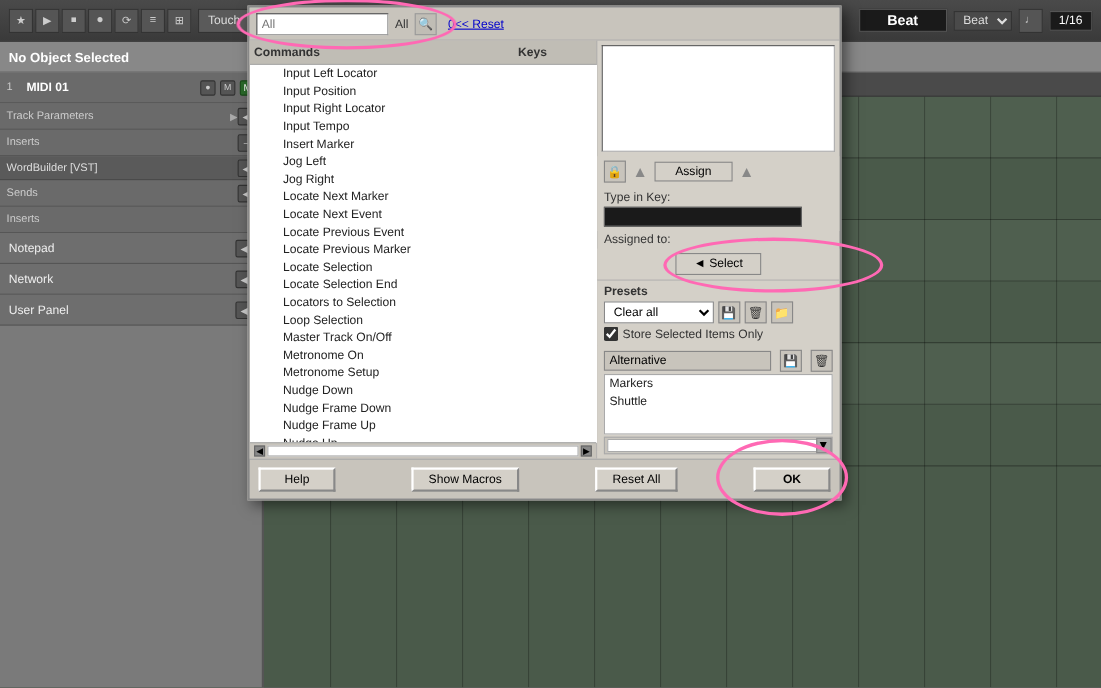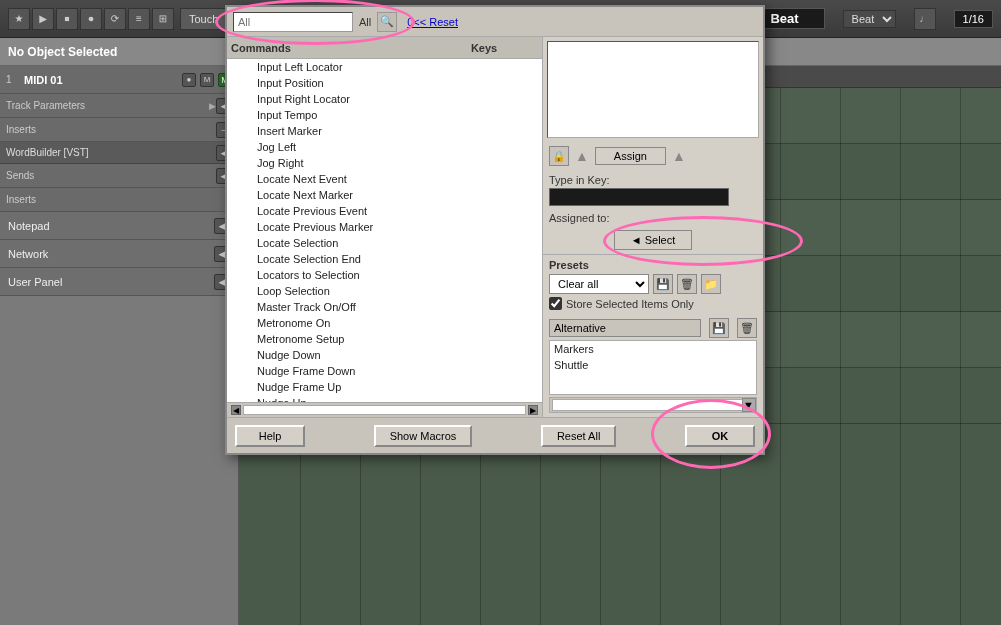--- a/index.html
+++ b/index.html
@@ -29,21 +29,21 @@
       background: #5a5a5a;
       border: 1px solid #333;
       color: #ddd;
       padding: 2px 8px;
       font-size: 11px;
       height: 22px;
       cursor: pointer;
     }
     .beat-section {
       margin-left: auto;
-      display: flex; align-items: center; gap: 18px;
+      display: flex; align-items: center; gap: 6px;
     }
     .beat-display {
       background: #1a1a1a;
       border: 1px solid #555;
       color: #fff;
       font-size: 13px;
       font-weight: bold;
       padding: 2px 10px;
       min-width: 80px;
       text-align: center;
@@ -652,22 +652,22 @@
           <span class="col-header col-header-keys">Keys</span>
         </div>
         <div class="commands-list">
           <div class="cmd-item indent1">Input Left Locator</div>
           <div class="cmd-item indent1">Input Position</div>
           <div class="cmd-item indent1">Input Right Locator</div>
           <div class="cmd-item indent1">Input Tempo</div>
           <div class="cmd-item indent1">Insert Marker</div>
           <div class="cmd-item indent1">Jog Left</div>
           <div class="cmd-item indent1">Jog Right</div>
+          <div class="cmd-item indent1">Locate Next Marker</div>
           <div class="cmd-item indent1">Locate Next Event</div>
-          <div class="cmd-item indent1">Locate Next Marker</div>
           <div class="cmd-item indent1">Locate Previous Event</div>
           <div class="cmd-item indent1">Locate Previous Marker</div>
           <div class="cmd-item indent1">Locate Selection</div>
           <div class="cmd-item indent1">Locate Selection End</div>
           <div class="cmd-item indent1">Locators to Selection</div>
           <div class="cmd-item indent1">Loop Selection</div>
           <div class="cmd-item indent1">Master Track On/Off</div>
           <div class="cmd-item indent1">Metronome On</div>
           <div class="cmd-item indent1">Metronome Setup</div>
           <div class="cmd-item indent1">Nudge Down</div>

